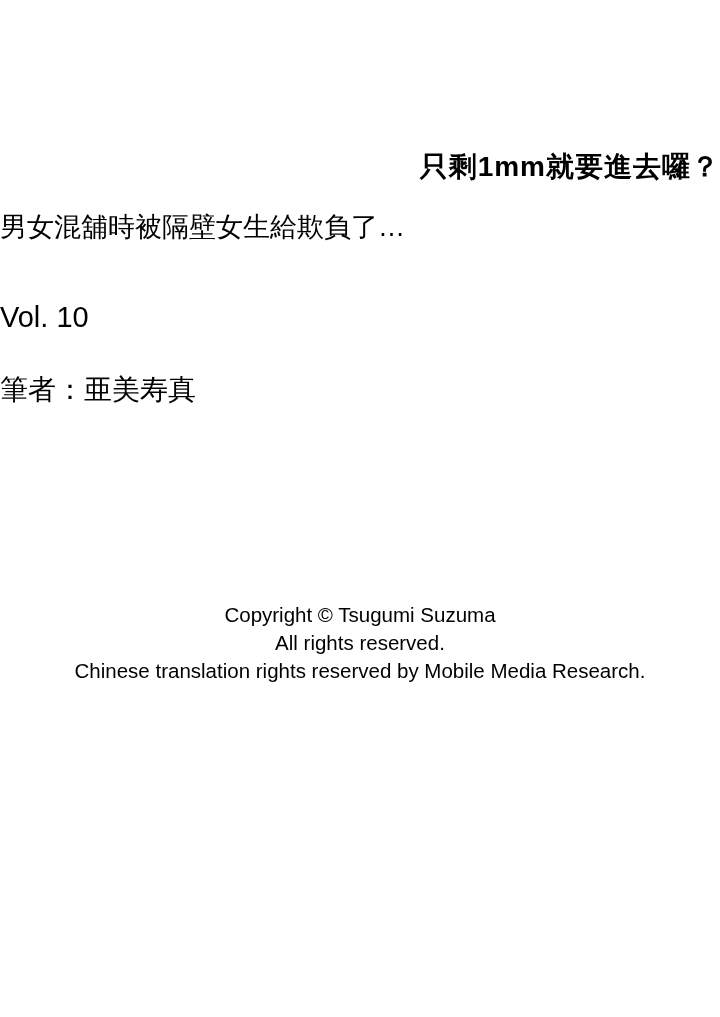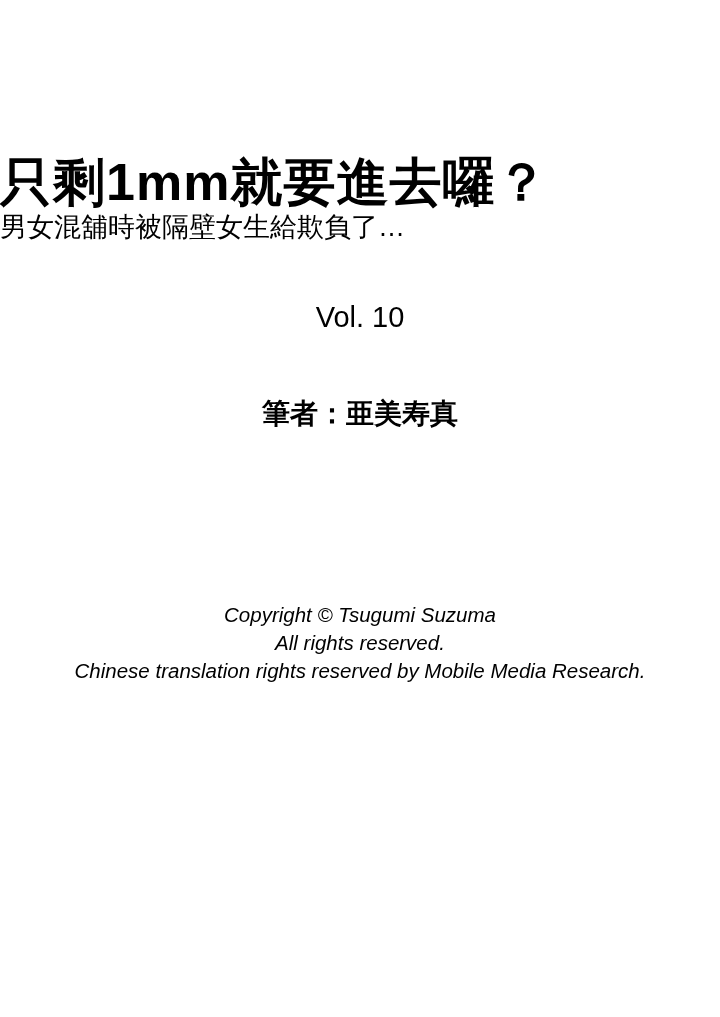--- a/index.html
+++ b/index.html
@@ -15,65 +15,63 @@
   .page {
     position: absolute;
     inset: 0;
     background: #ffffff;
   }
   .series-title {
     position: absolute;
     top: 148px;
     left: 0;
     width: 100%;
-    text-align: left;
-    font-size: 52px;
+    text-align: right;
+    font-size: 28px;
     font-weight: 700;
     letter-spacing: 1px;
     white-space: nowrap;
   }
   .series-subtitle {
     position: absolute;
     top: 209px;
     left: 0;
     width: 100%;
     text-align: left;
     font-size: 27px;
     font-weight: 500;
     white-space: nowrap;
   }
   .volume-label {
     position: absolute;
     top: 301px;
     left: 0;
     width: 100%;
-    text-align: center;
+    text-align: left;
     font-size: 29px;
     font-weight: 400;
   }
   .author-line {
     position: absolute;
     top: 371px;
     left: 0;
     width: 100%;
-    text-align: center;
+    text-align: left;
     font-size: 28px;
-    font-weight: 700;
-    margin-top: 24px;
+    font-weight: 400;
   }
   .copyright-block {
     position: absolute;
     top: 601px;
     left: 0;
     width: 100%;
     text-align: center;
     font-size: 20.5px;
     line-height: 28px;
     font-weight: 400;
-    font-style: italic;
   }
 </style>
 </head>
 <body>
 
 <div class="page">
   <div class="series-title">只剩1mm就要進去囉？</div>
 
   <div class="series-subtitle">男女混舖時被隔壁女生給欺負了…</div>
 

